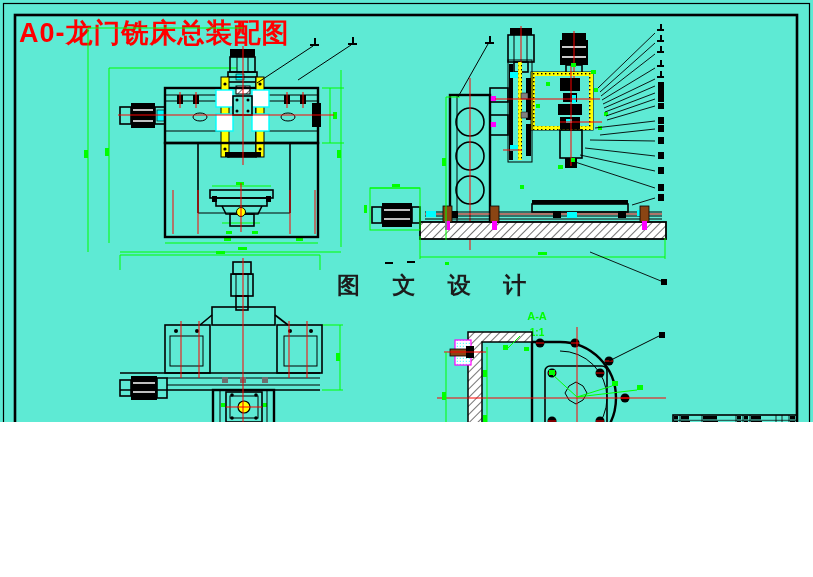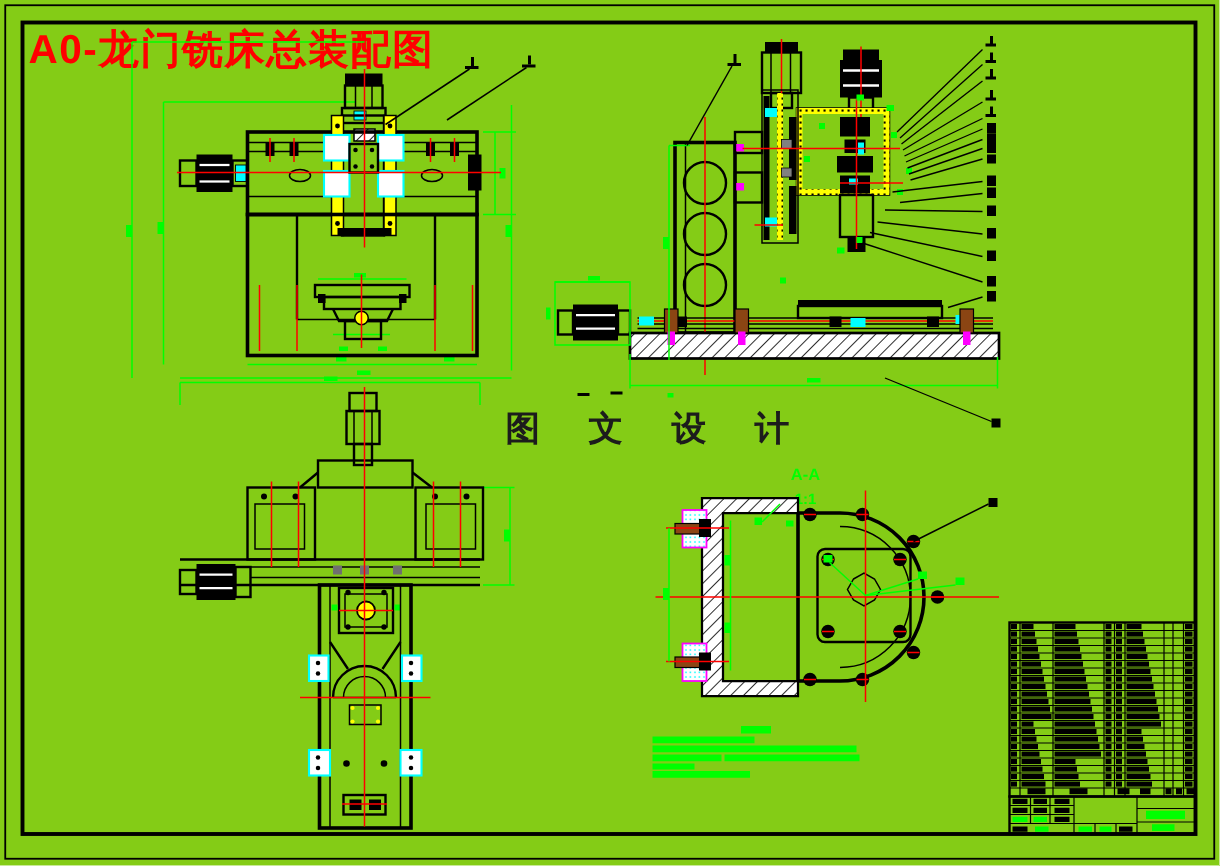--- a/index.html
+++ b/index.html
@@ -1,16 +1,16 @@
 <!DOCTYPE html>
 <html><head>
 <meta charset="utf-8">
 <style>
   html,body{margin:0;padding:0;background:#fff;}
-  .page{position:relative;width:813px;height:577px;background:#84cc16;overflow:hidden;
+  .page{position:relative;width:813px;height:422px;background:#5eead4;overflow:hidden;
         font-family:"Liberation Sans", sans-serif;}
   svg{display:block;}
   text{font-family:"Liberation Sans","DejaVu Sans",sans-serif;}
   .thin{stroke:#000;stroke-width:1;fill:none;}
   .med{stroke:#000;stroke-width:1.6;fill:none;}
   .thick{stroke:#000;stroke-width:2.4;fill:none;}
   .red{stroke:#ff0000;stroke-width:1;fill:none;}
   .grn{stroke:#00ff00;stroke-width:1;fill:none;}
   .cyn{stroke:#00ffff;stroke-width:1.4;fill:#fff;}
   .blk{fill:#000;stroke:none;}

